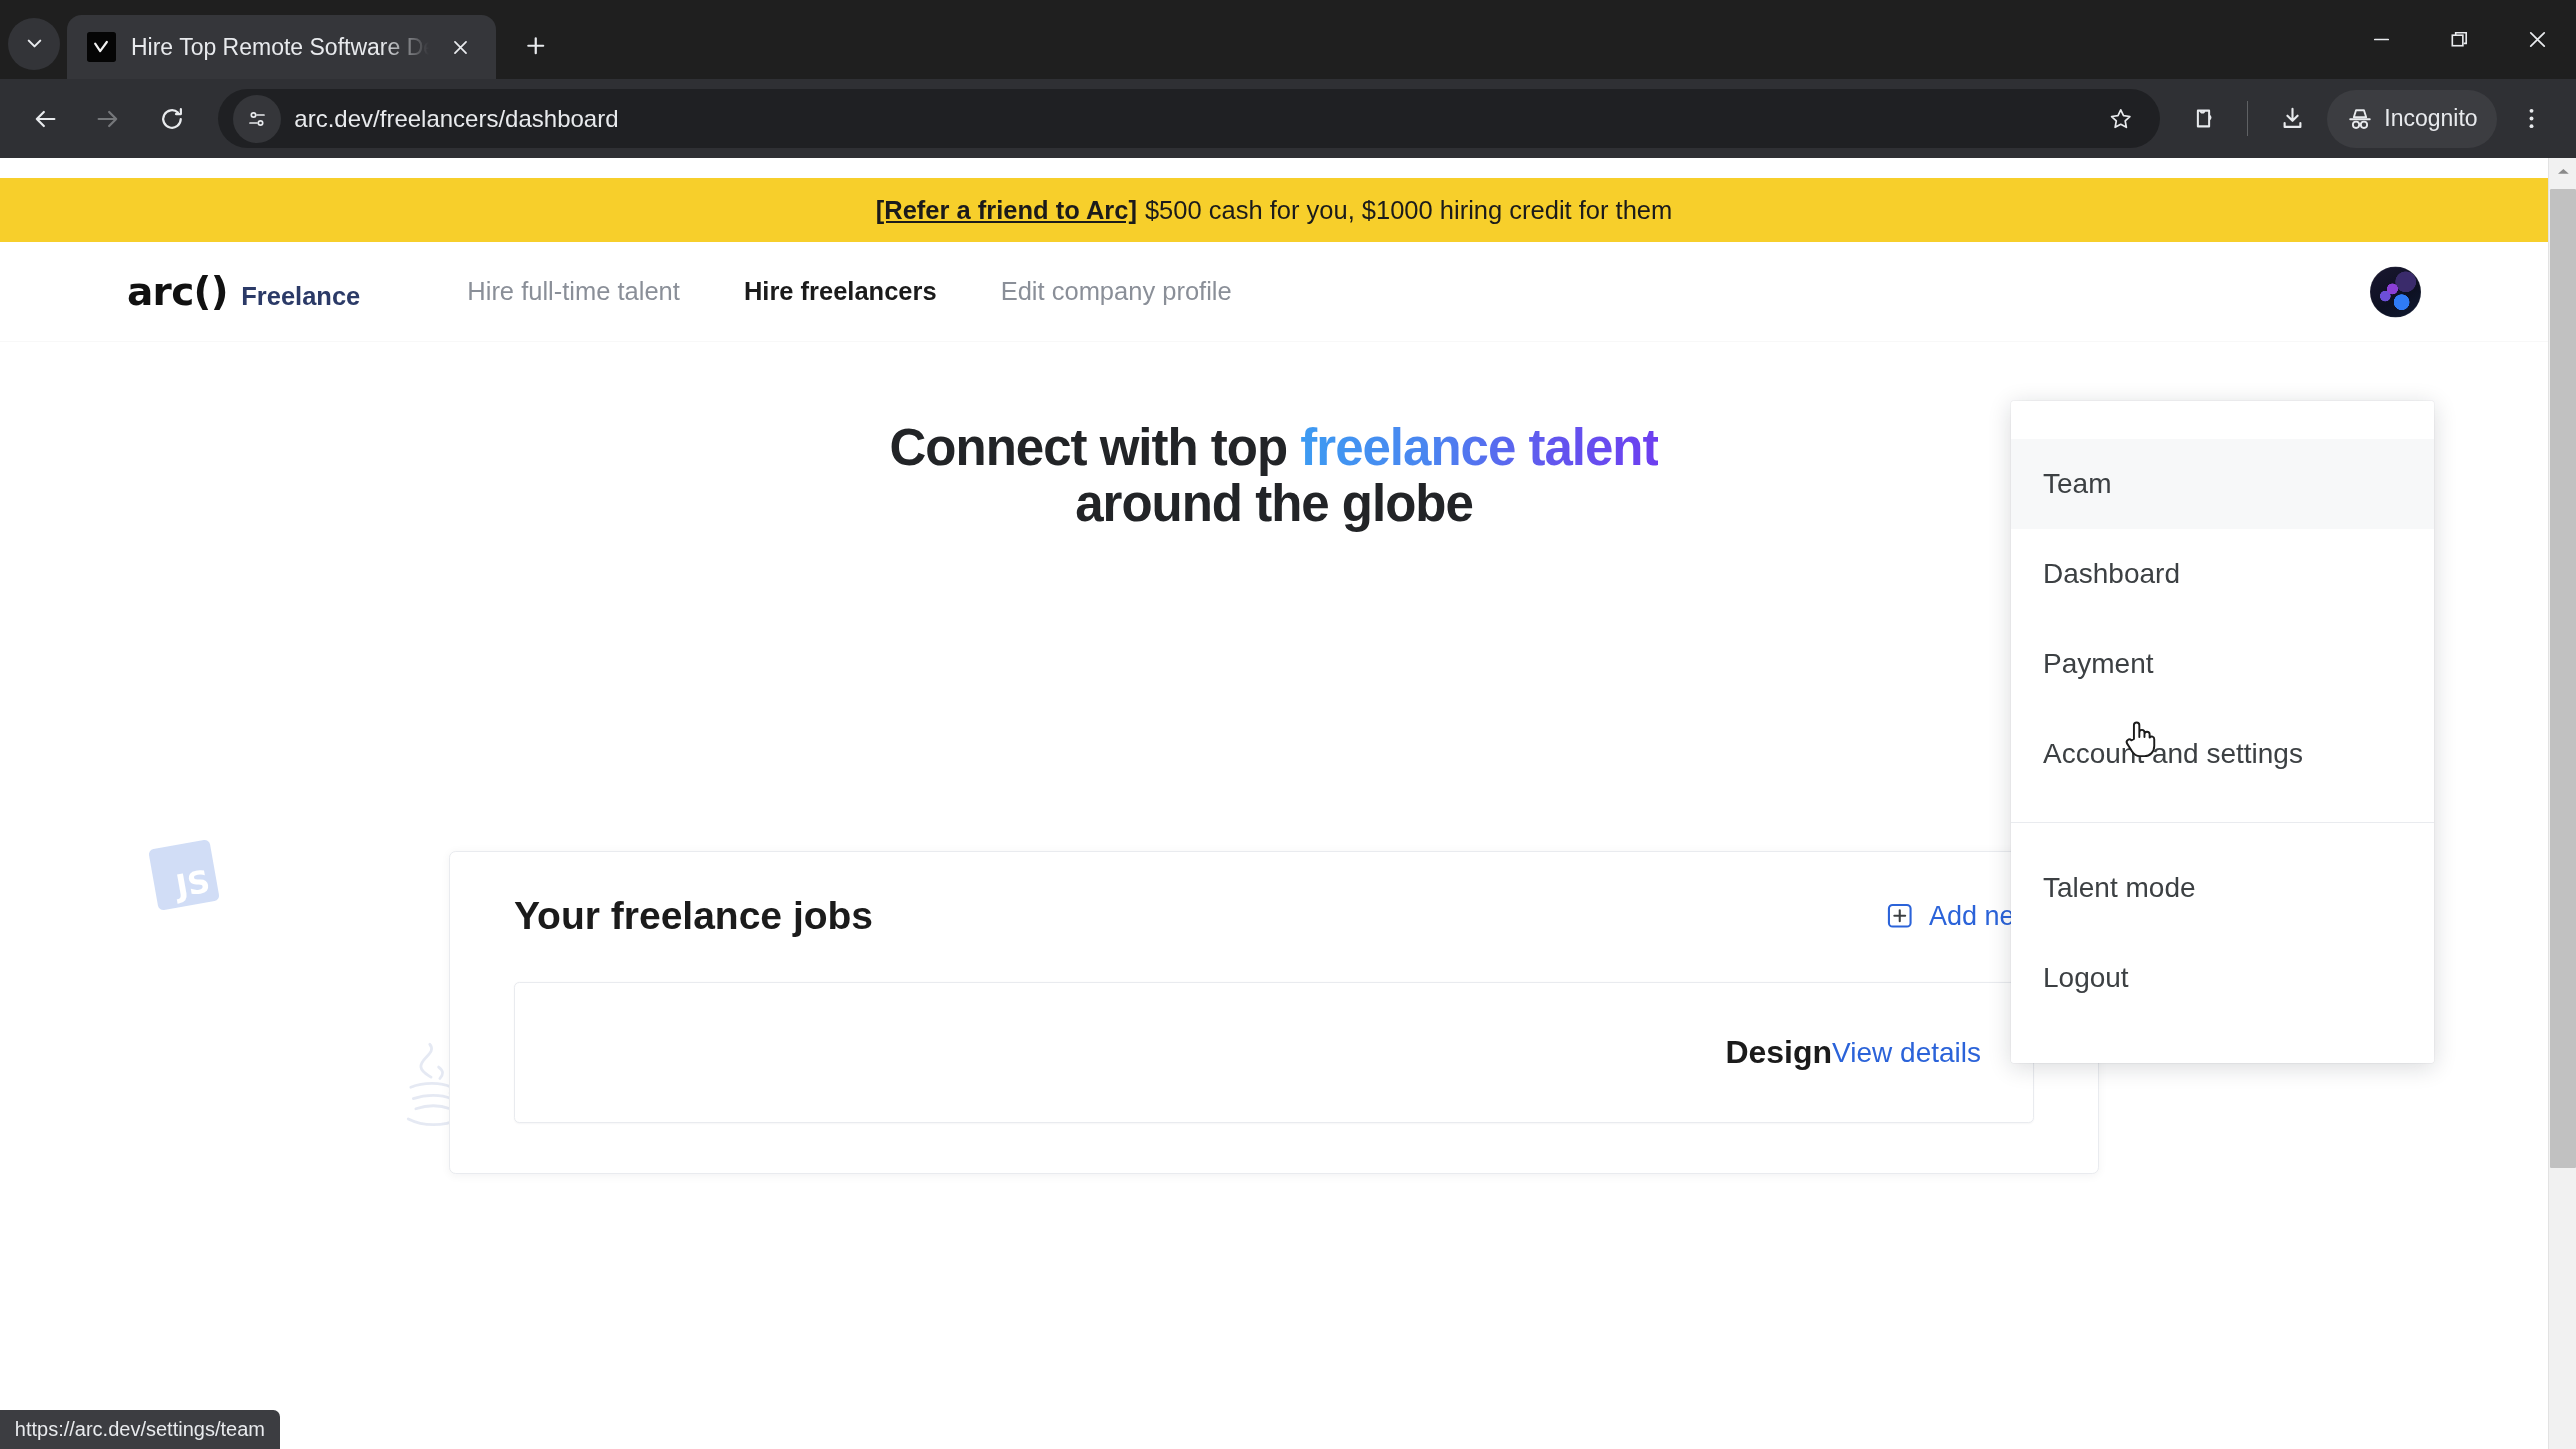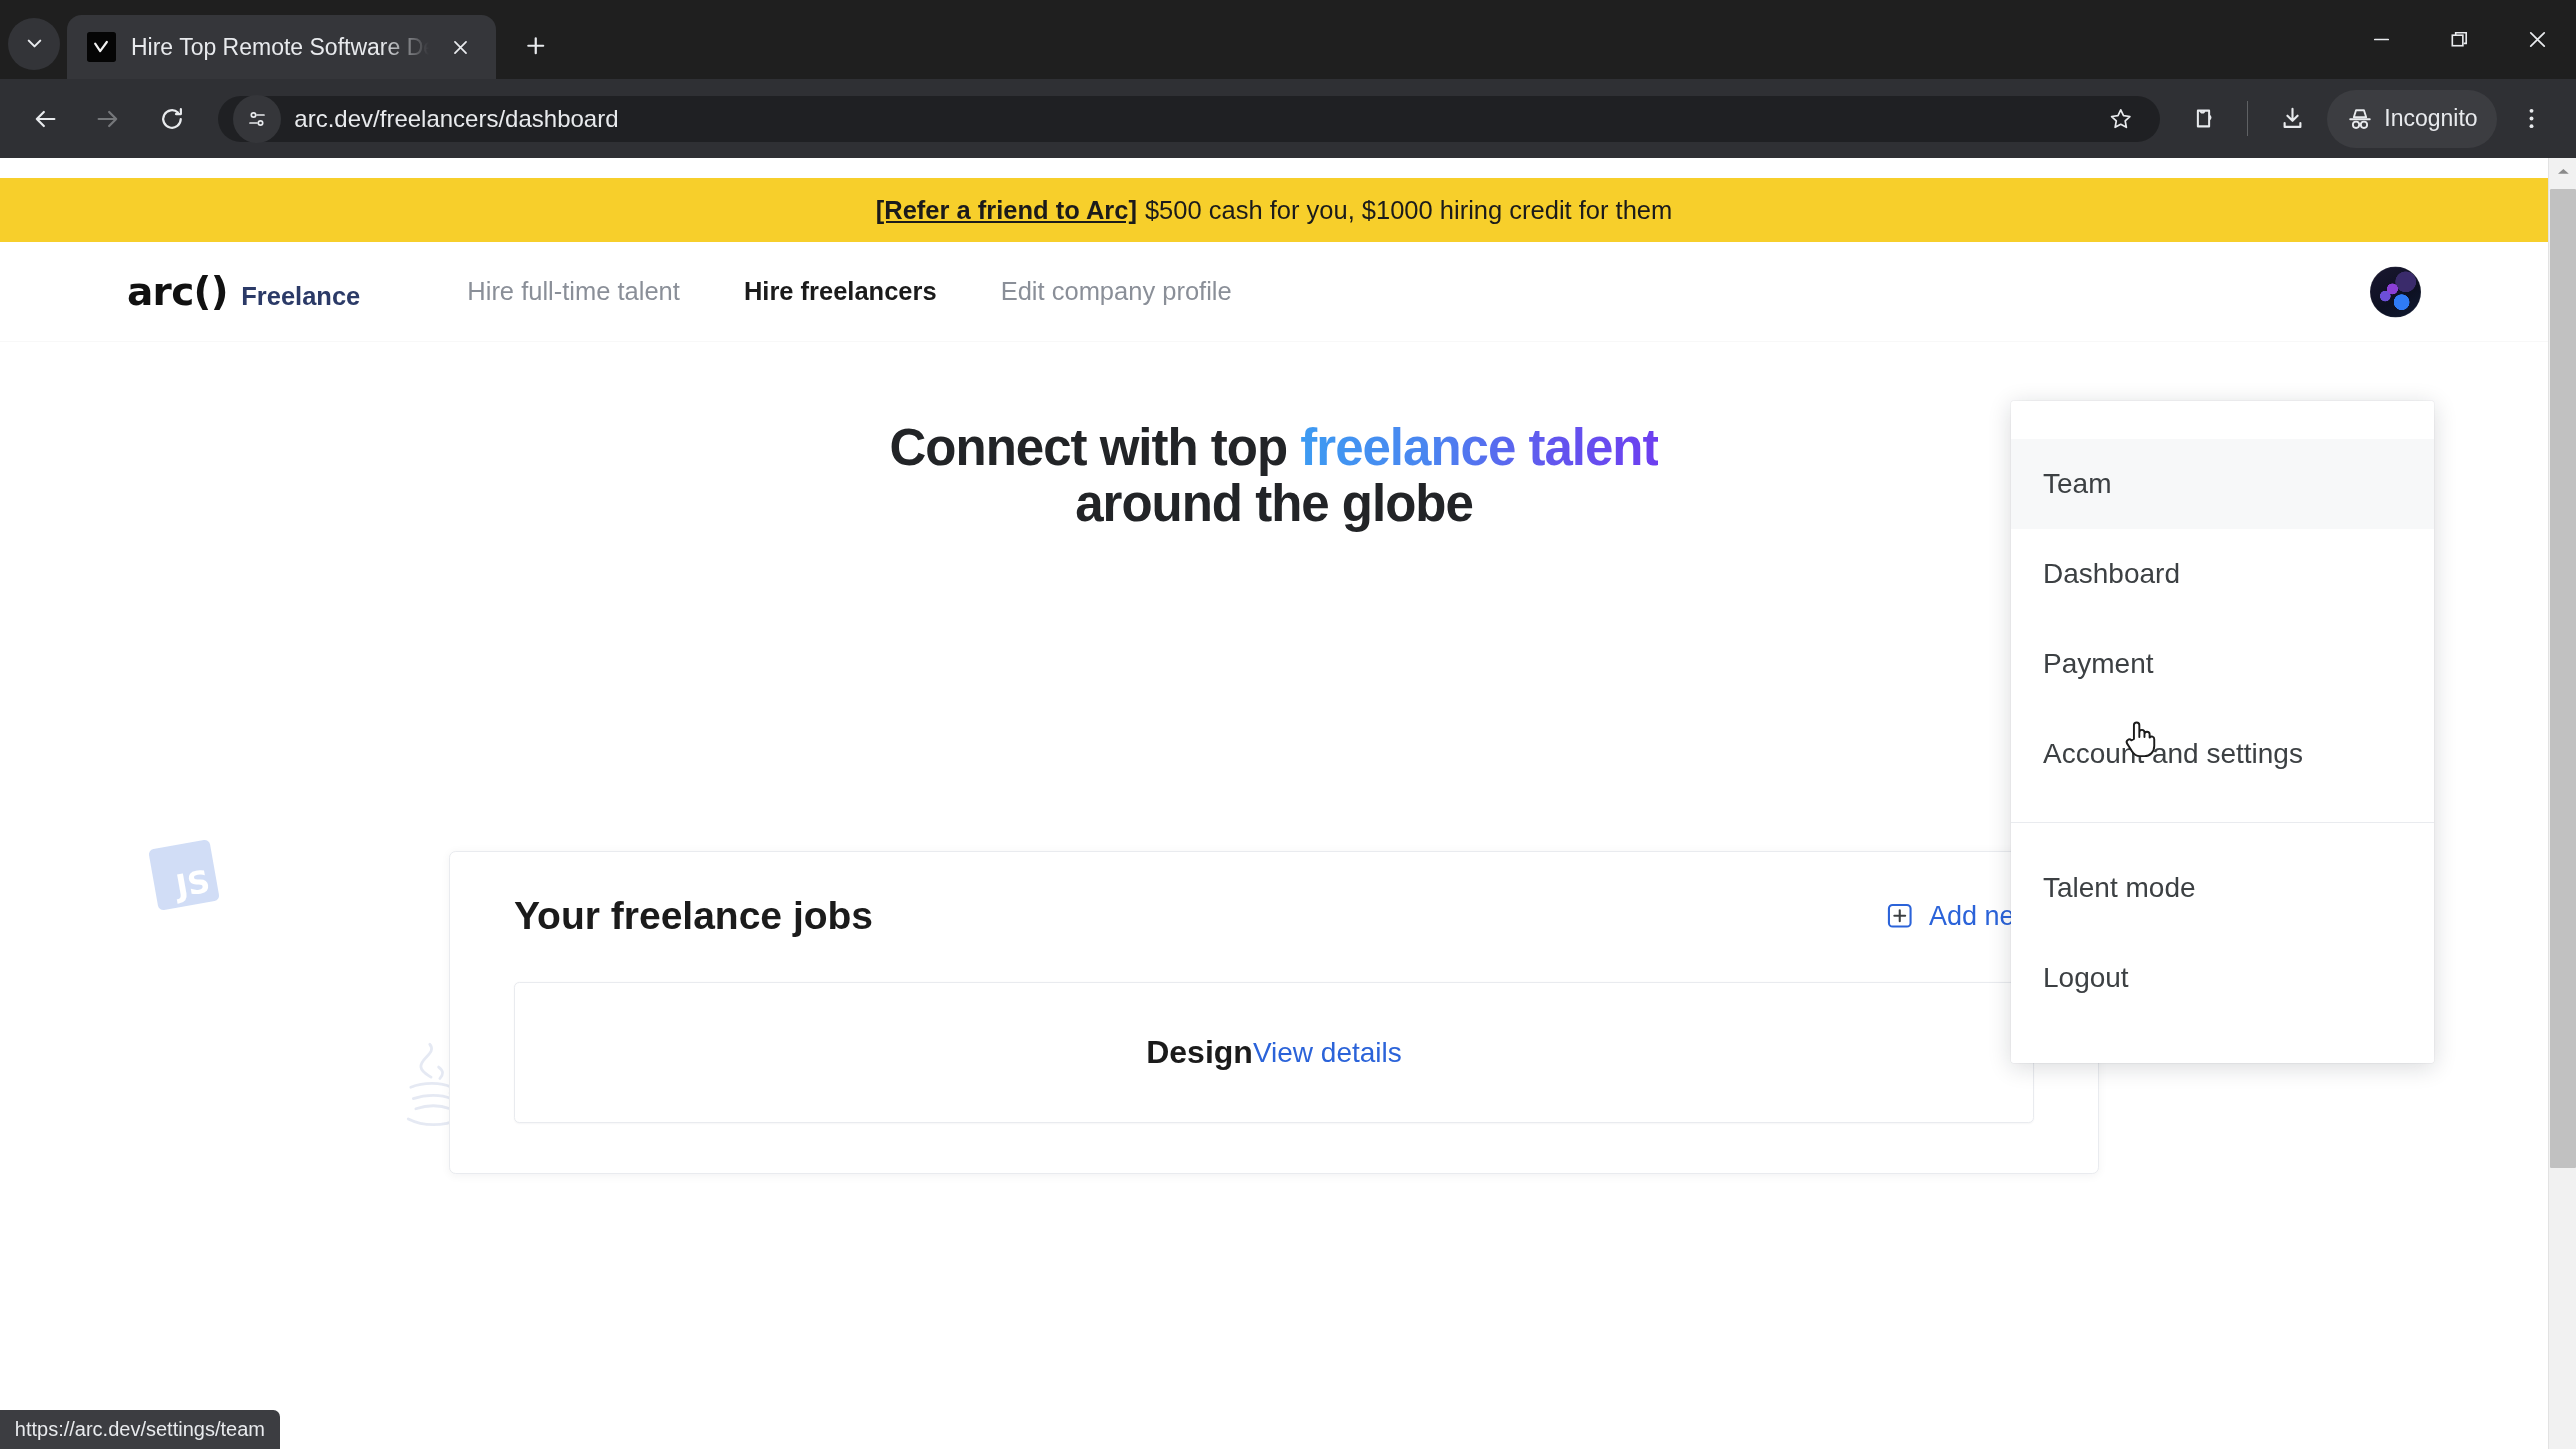--- a/index.html
+++ b/index.html
@@ -54,21 +54,21 @@
 
   .toolbar {
     height: 79px; background:#2f3034;
     display:flex; align-items:center; padding: 0 16px; gap: 5.4px;
   }
   .navbtn { width:58px; height:58px; border-radius:29px; display:flex; align-items:center; justify-content:center; cursor:pointer; flex:0 0 auto;}
   .navbtn svg { width:28px; height:28px; }
   .navbtn.disabled svg { opacity:.38; }
 
   .omnibox {
-    flex:1; height: 46px; background:#1f2023; border-radius: 29.5px;
+    flex:1; height: 59px; background:#1f2023; border-radius: 29.5px;
     display:flex; align-items:center; padding: 0 13.4px 0 14.8px; gap: 13.4px;
     margin-left: 12px; margin-right: 9.4px; min-width:0;
   }
   .omni-icon { width:48px; height:48px; border-radius:24px; background:#35363a; display:flex; align-items:center; justify-content:center; flex:0 0 auto; cursor:pointer;}
   .omni-icon svg { width:24px; height:24px; }
   .omni-url { flex:1; color:#e8eaed; font-size:24px; white-space:nowrap; overflow:hidden; }
   .omni-star { width:50px; height:50px; border-radius:25px; display:flex;align-items:center;justify-content:center; flex:0 0 auto; cursor:pointer;}
   .omni-star svg{width:25.5px;height:25.5px;}
 
   .tb-icon { width:58px; height:58px; border-radius:29px; display:flex; align-items:center; justify-content:center; cursor:pointer; flex:0 0 auto;}
@@ -154,21 +154,21 @@
     padding: 42px 64px 50px 64px;
     position:relative;
   }
   .jobs-head { display:flex; align-items:center; justify-content:space-between; }
   .jobs-title { font-size:39px; font-weight:700; color:#1b1b1b; }
   .add-new { display:flex; align-items:center; gap: 14.8px; color:#2b63d9; font-size:27px; cursor:pointer; white-space:nowrap;}
   .add-new svg { width:29.5px; height:29.5px; flex:0 0 auto;}
 
   .job-row {
     margin-top: 44px; height: 141px; border:0.7px solid #e9ebef; border-radius:5.4px;
-    display:flex; align-items:center; justify-content:center;
+    display:flex; align-items:center; justify-content:flex-end;
     padding: 0 52px; background:#fff;
     box-shadow: 0 0.7px 2px rgba(16,24,40,.04);
   }
   .job-name { font-size:32px; font-weight:700; color:#1b1b1b; }
   .job-link { font-size:28px; color:#2b63d9; cursor:pointer; }
 
   
   .user-menu {
     position:absolute; right: 114px; top: 223px; width: 423px;
     background:#fff; border-radius: 2.7px;

